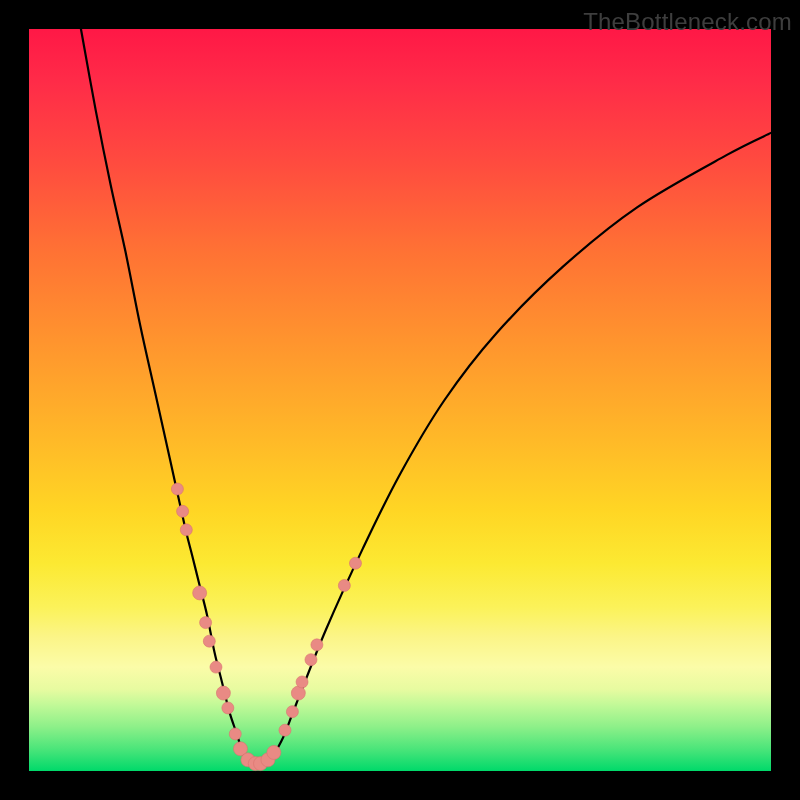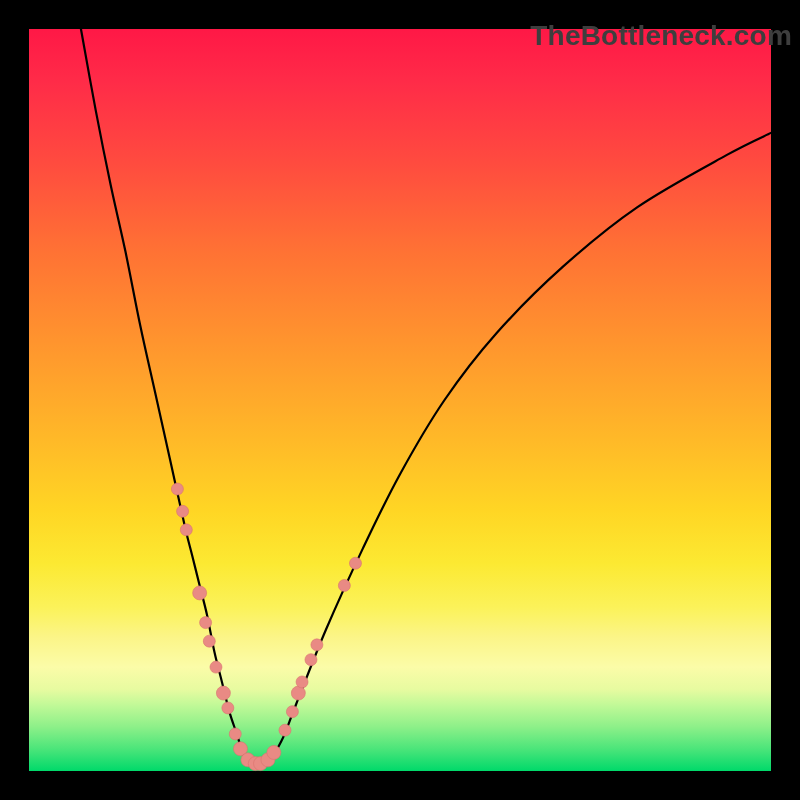--- a/index.html
+++ b/index.html
@@ -31,25 +31,25 @@
       #fbfca8 86%,
       #e7fba0 89%,
       #c3f998 91%,
       #8ef089 94%,
       #4ce57a 97%,
       #00d96a 100%
     );
   }
   .watermark {
     position: absolute;
-    top: 20px;
+    top: 8px;
     right: 8px;
     color: #3e3e3e;
-    font-size: 28px;
-    font-weight: 700;
+    font-size: 24px;
+    font-weight: 400;
     letter-spacing: 0.2px;
     user-select: none;
   }
   svg.plot {
     position: absolute;
     left: 29px;
     top: 29px;
     width: 742px;
     height: 742px;
     overflow: visible;

